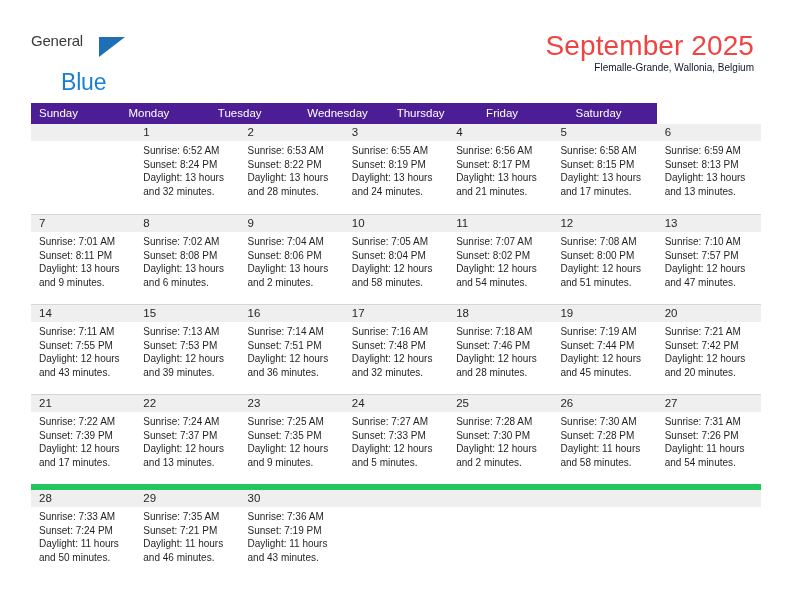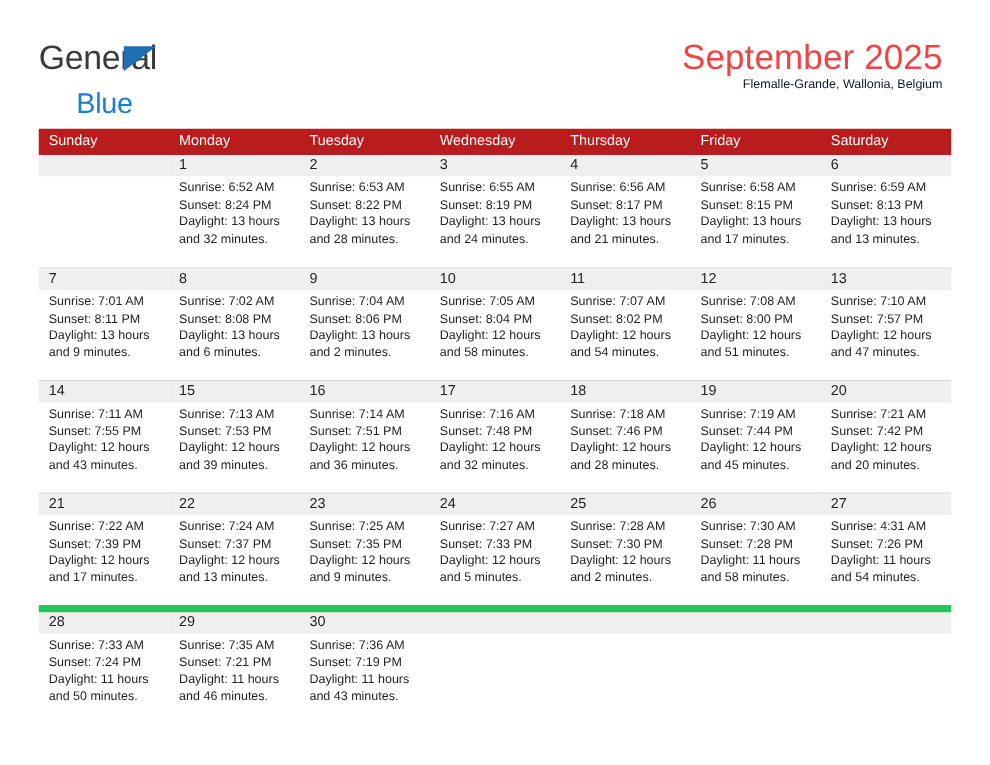--- a/index.html
+++ b/index.html
@@ -34,21 +34,21 @@
     left: 31px;
     top: 33px;
     width: 200px;
     height: 48px;
     line-height: 1;
   }
   .logo-general {
     position: absolute;
     left: 0;
     top: 0;
-    font-size: 27px;
+    font-size: 15px;
     letter-spacing: -0.2px;
     color: #3a3a3a;
     font-family: "Liberation Sans", sans-serif;
   }
   .logo-triangle {
     position: absolute;
     left: 68px;
     top: 4px;
     width: 0;
     height: 0;
@@ -85,23 +85,23 @@
 
   
   .calendar {
     position: absolute;
     left: 31px;
     top: 103px;
     width: 730px;
   }
   .week-header {
     display: flex;
-    width: 730px;
+    width: 626px;
     height: 21px;
-    background: #b91c1c;
+    background: #4c1d95;
   }
   .week-header .dow {
     flex: 1 1 0;
     font-size: 11.5px;
     color: #ffffff;
     line-height: 21px;
     padding-left: 8px;
     box-sizing: border-box;
     white-space: nowrap;
   }
@@ -442,21 +442,21 @@
               <div class="cell-body">
                 <div>Sunrise: 7:30 AM</div>
                 <div>Sunset: 7:28 PM</div>
                 <div class="daylight">Daylight: 11 hours and 58 minutes.</div>
               </div>
             </div>
             <div class="cell">
               <div class="cell-date-band"></div>
               <div class="cell-date">27</div>
               <div class="cell-body">
-                <div>Sunrise: 4:31 AM</div>
+                <div>Sunrise: 7:31 AM</div>
                 <div>Sunset: 7:26 PM</div>
                 <div class="daylight">Daylight: 11 hours and 54 minutes.</div>
               </div>
             </div>
           </div>
         </div>
         <div class="week blue-rule">
           <div class="week-inner">
             <div class="cell">
               <div class="cell-date-band"></div>

